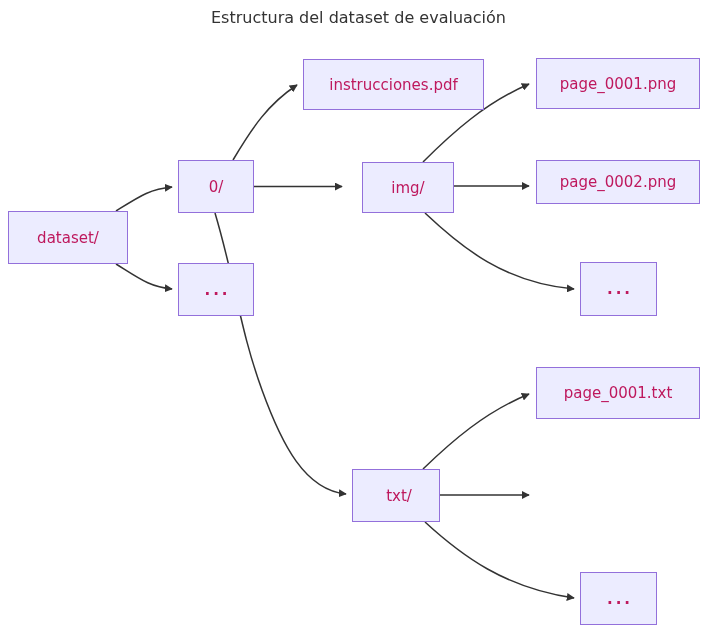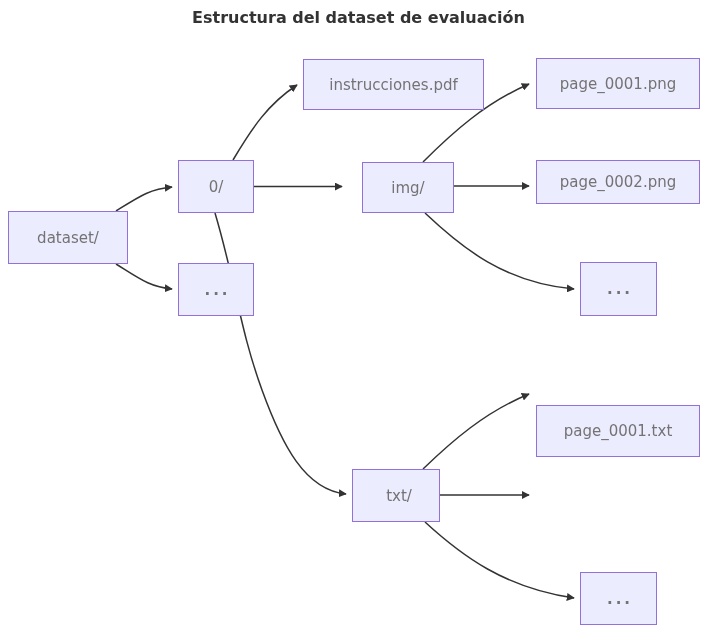--- a/index.html
+++ b/index.html
@@ -17,40 +17,40 @@
   }
   .diagram-title {
     position: absolute;
     top: 6px;
     left: 0;
     width: 717px;
     text-align: center;
     font-size: 16px;
     line-height: 24px;
     color: #333333;
-    font-weight: 700;
+    font-weight: 400;
   }
   svg.edges {
     position: absolute;
     top: 0;
     left: 0;
     width: 717px;
     height: 640px;
   }
   svg.edges path.edge {
     fill: none;
     stroke: #333333;
     stroke-width: 1.5px;
   }
   .node {
     position: absolute;
     box-sizing: border-box;
     background: #ECECFF;
     border: 1px solid #9370DB;
-    color: #737373;
+    color: #be185d;
     font-size: 15px;
     display: flex;
     align-items: center;
     justify-content: center;
     text-align: center;
   }
   .node.dots {
     letter-spacing: 3px;
     font-weight: 700;
     padding-left: 3px;
@@ -58,21 +58,21 @@
   
   #n-dataset       { left: 8px;   top: 211px; width: 120px; height: 53px; }
   #n-zero          { left: 178px; top: 160px; width: 76px;  height: 53px; }
   #n-dots1         { left: 178px; top: 263px; width: 76px;  height: 53px; }
   #n-instrucciones { left: 303px; top: 59px;  width: 181px; height: 51px; }
   #n-img           { left: 348px; top: 162px; width: 92px;  height: 51px; margin-left: 14px; }
   #n-png1          { left: 536px; top: 58px;  width: 164px; height: 51px; }
   #n-png2          { left: 536px; top: 160px; width: 164px; height: 44px; }
   #n-dots2         { left: 580px; top: 262px; width: 77px;  height: 54px; }
   #n-txt           { left: 352px; top: 469px; width: 88px;  height: 53px; padding-left: 6px; }
-  #n-txt1          { left: 536px; top: 367px; width: 164px; height: 52px; margin-top: 38px; }
+  #n-txt1          { left: 536px; top: 367px; width: 164px; height: 52px; }
   #n-txt2          { left: 536px; top: 469px; width: 164px; height: 53px; }
   #n-dots3         { left: 580px; top: 572px; width: 77px;  height: 53px; }
 </style>
 </head>
 <body>
 
 <div class="canvas">
 
   <div class="diagram-title">Estructura del dataset de evaluación</div>
 

